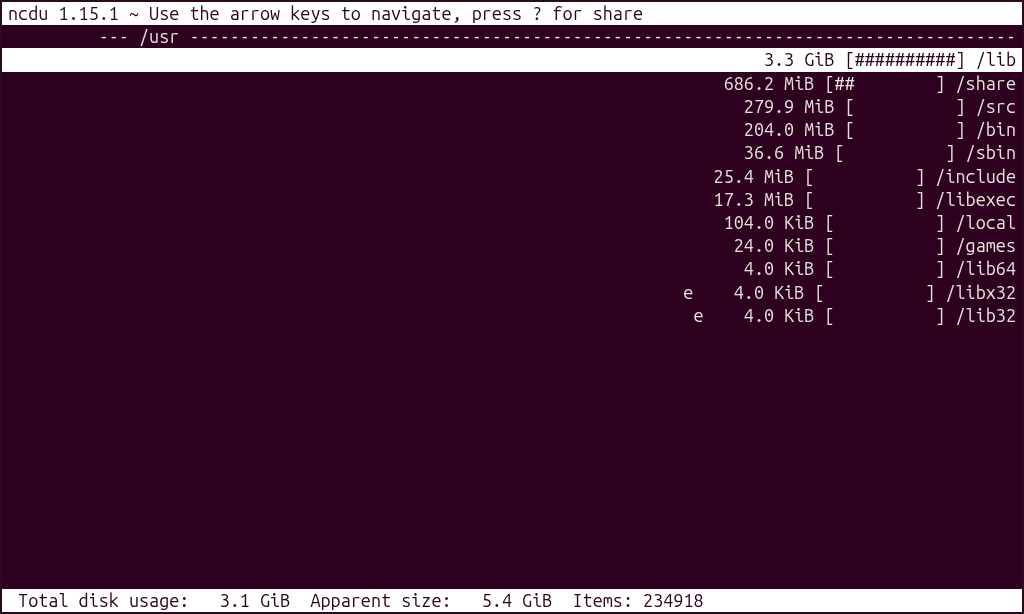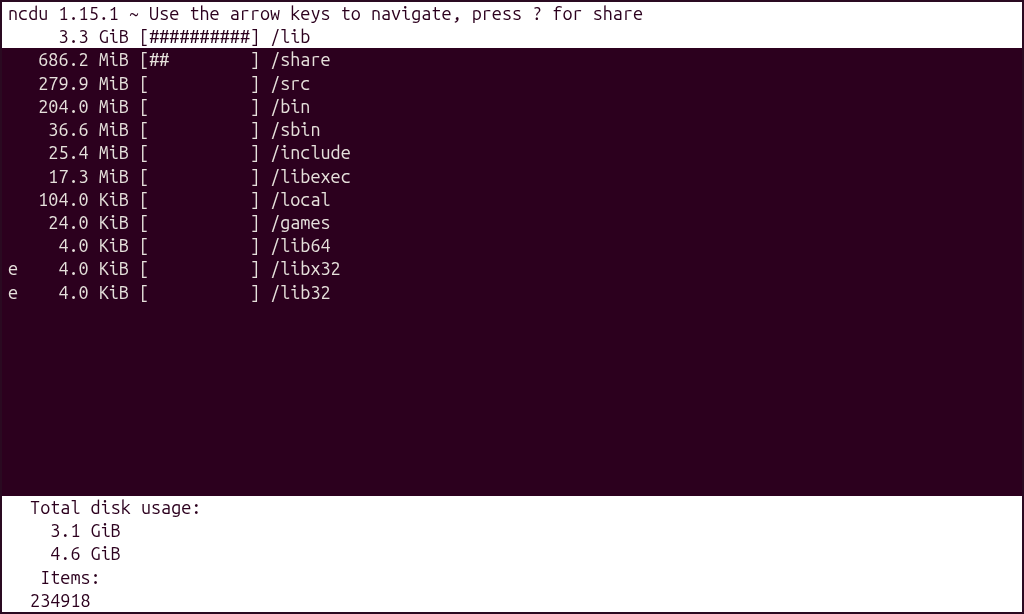--- a/index.html
+++ b/index.html
@@ -18,20 +18,21 @@
     border: 2px solid #2a0a21;
   }
   .terminal {
     width: 100%;
     height: 100%;
     background: #2c001e;
     color: #e6e1dc;
     display: flex;
     flex-direction: column;
     white-space: pre;
+    text-align: right;
   }
   .header {
     background: #ffffff;
     color: #2c001e;
     padding: 0 6px;
     display: flex;
   }
   .path-line {
     background: #2c001e;
     color: #e6e1dc;
@@ -48,29 +49,29 @@
   }
   .row.selected {
     background: #ffffff;
     color: #2c001e;
     margin: 0 -6px;
     padding: 0 6px;
   }
   .footer {
     background: #ffffff;
     color: #2c001e;
-    padding: 0 18px;
+    padding: 0 6px;
     display: flex;
-    flex-direction: column;
   }
 </style>
 </head>
 <body>
 
 <div class="terminal">
   <div class="header">
     <span>ncdu 1.15.1 ~ Use the arrow keys to navigate, press </span><span>?</span><span> for share</span>
   </div>
+  <div class="path-line"><span>--- </span><span>/usr</span><span> ----------------------------------------------------------------------------------</span></div>
   <div class="rows" id="rows"><div class="row selected"><span> </span><span>    3.3 GiB</span> <span>[##########]</span><span> /lib</span></div><div class="row"><span> </span><span>  686.2 MiB</span> <span>[##        ]</span><span> /share</span></div><div class="row"><span> </span><span>  279.9 MiB</span> <span>[          ]</span><span> /src</span></div><div class="row"><span> </span><span>  204.0 MiB</span> <span>[          ]</span><span> /bin</span></div><div class="row"><span> </span><span>   36.6 MiB</span> <span>[          ]</span><span> /sbin</span></div><div class="row"><span> </span><span>   25.4 MiB</span> <span>[          ]</span><span> /include</span></div><div class="row"><span> </span><span>   17.3 MiB</span> <span>[          ]</span><span> /libexec</span></div><div class="row"><span> </span><span>  104.0 KiB</span> <span>[          ]</span><span> /local</span></div><div class="row"><span> </span><span>   24.0 KiB</span> <span>[          ]</span><span> /games</span></div><div class="row"><span> </span><span>    4.0 KiB</span> <span>[          ]</span><span> /lib64</span></div><div class="row"><span>e</span><span>    4.0 KiB</span> <span>[          ]</span><span> /libx32</span></div><div class="row"><span>e</span><span>    4.0 KiB</span> <span>[          ]</span><span> /lib32</span></div></div>
   <div class="footer">
-    <span> Total disk usage:</span><span>   3.1 GiB</span><span>   4.6 GiB</span><span>  Items:</span><span> 234918</span>
+    <span> Total disk usage:</span><span>   3.1 GiB</span><span>  Apparent size:</span><span>   5.4 GiB</span><span>  Items:</span><span> 234918</span>
   </div>
 </div>
 
 </body></html>

